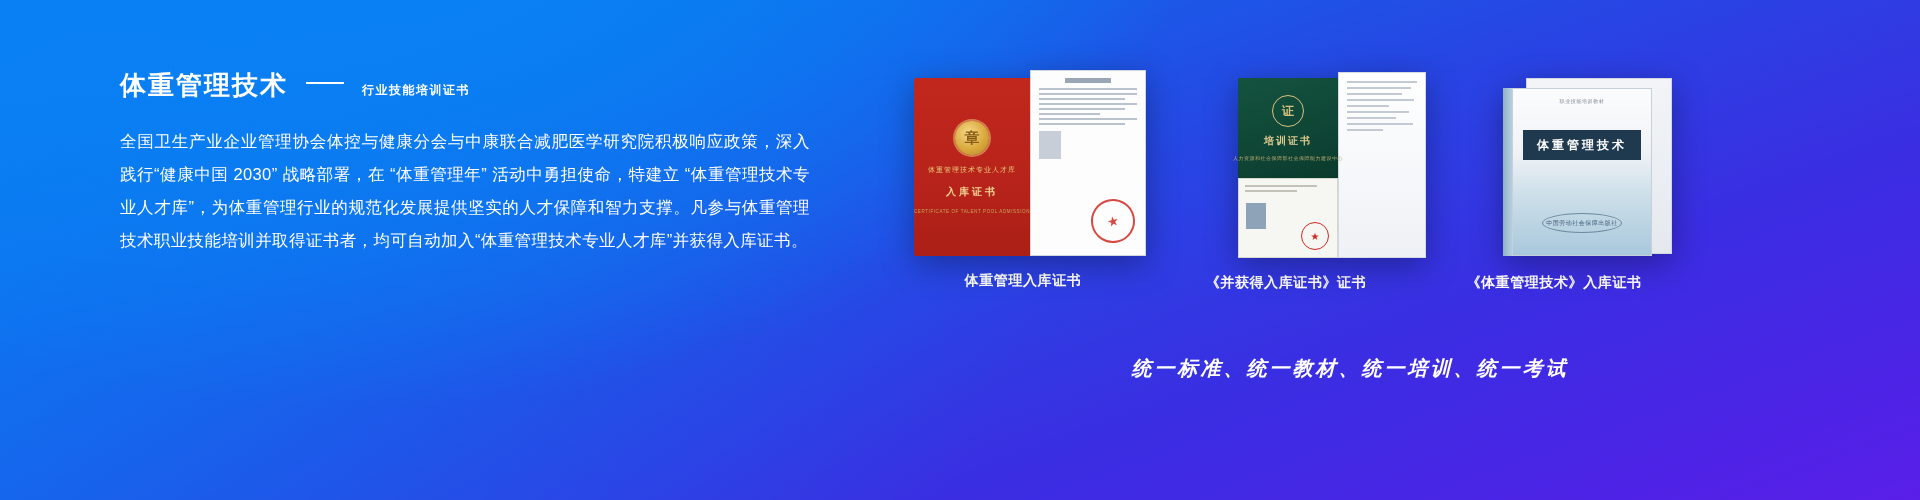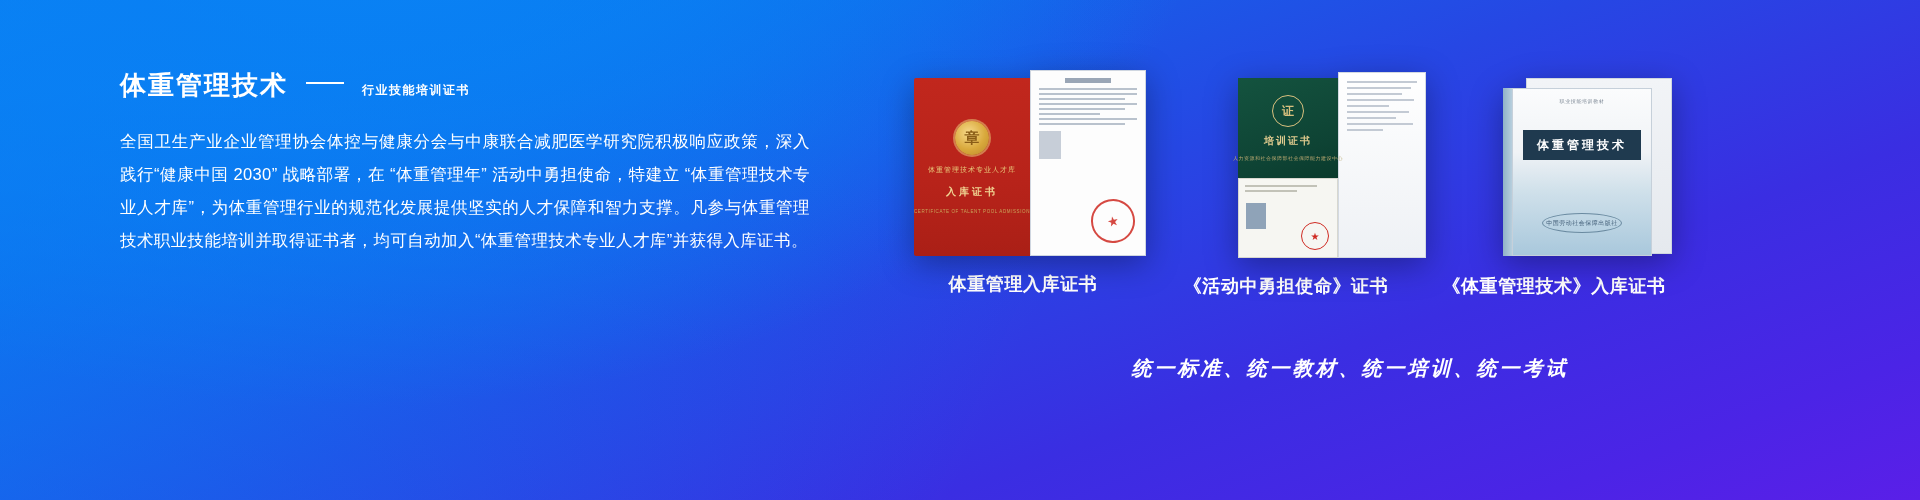--- a/index.html
+++ b/index.html
@@ -46,21 +46,21 @@
   
   .right{
     position:absolute;left:900px;top:78px;width:900px;height:330px;z-index:3;
   }
   .cert-row{
     display:flex;align-items:flex-start;gap:0px;height:200px;
   }
   .cert-col{display:flex;flex-direction:column;align-items:center;}
 
   .cert-cap{
-    margin-top:16px;color:#ffffff;font-size:18px;font-weight:bold;
+    margin-top:16px;color:#ffffff;font-size:14px;font-weight:bold;
     letter-spacing:0.6px;white-space:nowrap;text-align:center;
   }
 
   
   .c1{position:relative;width:232px;height:178px;margin-left:14px;
       filter:drop-shadow(0 8px 16px rgba(0,0,0,0.32));}
   .c1 .redcover{
     position:absolute;left:0;top:0;width:116px;height:178px;
     background:linear-gradient(180deg,#c1271d 0%,#b7231a 60%,#aa1f16 100%);
     border-radius:2px 0 0 2px;
@@ -227,21 +227,21 @@
             <div class="g-title">培训证书</div>
             <div class="g-sm">人力资源和社会保障部社会保障能力建设中心</div>
           </div>
           <div class="page">
             <div class="ppl"></div>
             <div class="ppl" style="width:60%"></div>
             <div class="pphoto"></div>
             <div class="pstamp">★</div>
           </div>
         </div>
-        <div class="cert-cap">《活动中勇担使命》证书</div>
+        <div class="cert-cap">《并获得入库证书》证书</div>
       </div>
 
       <div class="cert-col">
         <div class="c3">
           <div class="bk-back"></div>
           <div class="bk-spine"></div>
           <div class="bk-front">
             <div class="bk-top">职业技能培训教材</div>
             <div class="bk-band">体重管理技术</div>
             <div class="bk-oval">中国劳动社会保障出版社</div>

